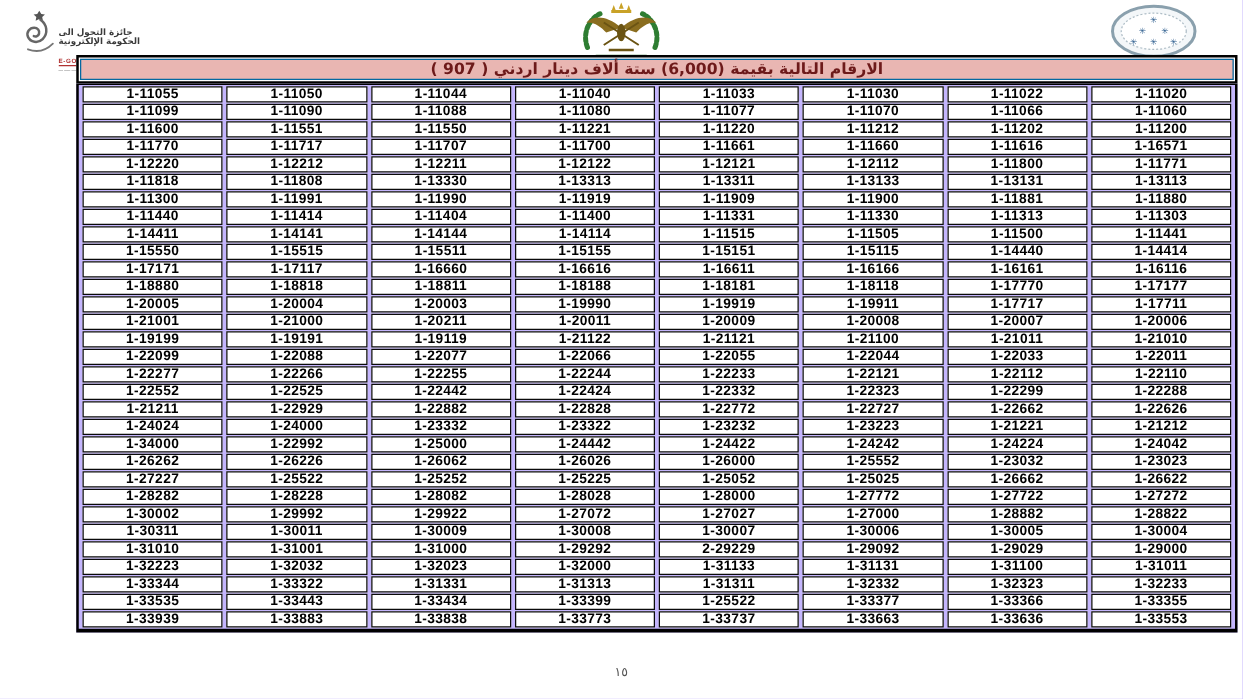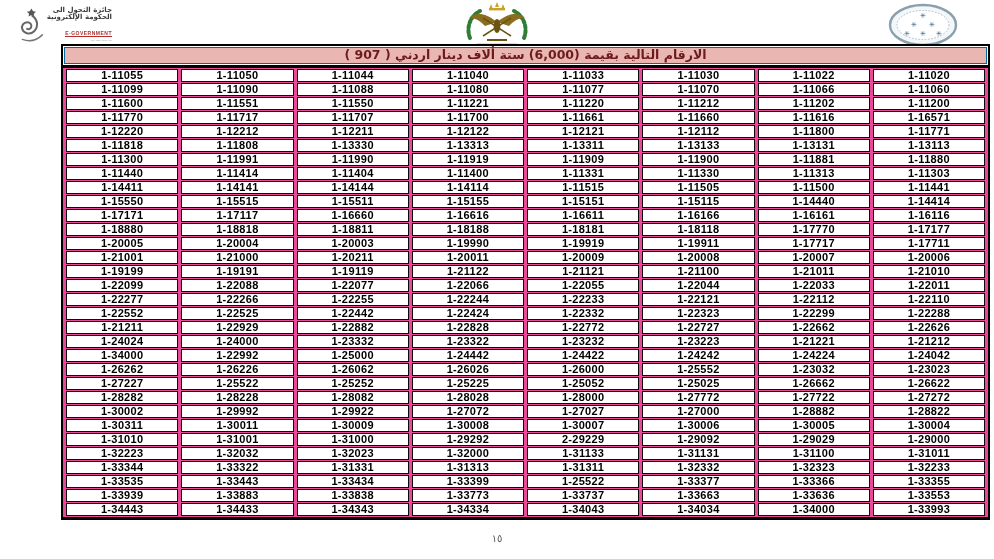--- a/index.html
+++ b/index.html
@@ -4,38 +4,38 @@
 <style>
   html,body{margin:0;padding:0;}
   body{
     width:994px;height:559px;background:#ffffff;position:relative;overflow:hidden;
     font-family:"Liberation Sans","DejaVu Sans",sans-serif;
   }
   
   .logo{position:absolute;}
   .logo-left{left:16px;top:1px;width:96px;height:46px;display:flex;align-items:flex-start;}
   .logo-left .swirl{width:34px;height:46px;}
-  .logo-left .award-text{direction:rtl;text-align:right;line-height:1.05;padding-top:6px;}
+  .logo-left .award-text{direction:rtl;text-align:left;line-height:1.05;padding-top:22px;}
   .award-line{font-size:7px;color:#3a3a3a;font-weight:bold;font-family:"DejaVu Sans",sans-serif;white-space:nowrap;}
   .award-en{font-size:5px;color:#b03030;letter-spacing:.5px;font-weight:bold;border-bottom:1px solid #b03030;display:inline-block;}
   .award-micro{font-size:4px;color:#888;white-space:nowrap;}
   .logo-center{left:447px;top:0;width:100px;height:58px;}
   .logo-right{left:888px;top:3px;width:70px;height:44px;}
   
   .sheet{position:absolute;left:61px;top:44px;width:929px;}
   .title-outer{border:2px solid #000;padding:1px;background:#fff;}
   .title-inner{
     border:1px solid #0369a1;background:#e9b6b2;height:15px;
     display:flex;align-items:center;justify-content:center;
   }
   .title-text{
     direction:rtl;font-size:12.5px;font-weight:bold;color:#6d1a1a;
     font-family:"DejaVu Sans","Liberation Sans",sans-serif;white-space:nowrap;line-height:1;
   }
-  .grid-outer{border:2px solid #000;border-top-width:1px;border-bottom-width:3px;background:#ec4899;margin-top:0;}
+  .grid-outer{border:2px solid #000;border-top-width:1px;border-bottom-width:3px;background:#c4b5fd;margin-top:0;}
   table.numbers{width:100%;border-collapse:separate;border-spacing:3px 1px;}
   table.numbers td{
     border:1.5px solid #0a0a0a;background:#fff;text-align:center;vertical-align:middle;
     height:10px;padding:0;font-size:11px;font-weight:bold;color:#000;
     font-family:"Liberation Sans","DejaVu Sans",sans-serif;letter-spacing:.3px;line-height:1;
     white-space:nowrap;
   }
   
   .page-number{
     position:absolute;left:0;right:0;top:533px;text-align:center;
@@ -403,28 +403,18 @@
           <tr>
             <td>1-33939</td>
             <td>1-33883</td>
             <td>1-33838</td>
             <td>1-33773</td>
             <td>1-33737</td>
             <td>1-33663</td>
             <td>1-33636</td>
             <td>1-33553</td>
           </tr>
-          <tr>
-            <td>1-34443</td>
-            <td>1-34433</td>
-            <td>1-34343</td>
-            <td>1-34334</td>
-            <td>1-34043</td>
-            <td>1-34034</td>
-            <td>1-34000</td>
-            <td>1-33993</td>
-          </tr>
         </tbody>
     </table>
   </div>
 </div>
 
 <div class="page-number">١٥</div>
 
 </body></html>

